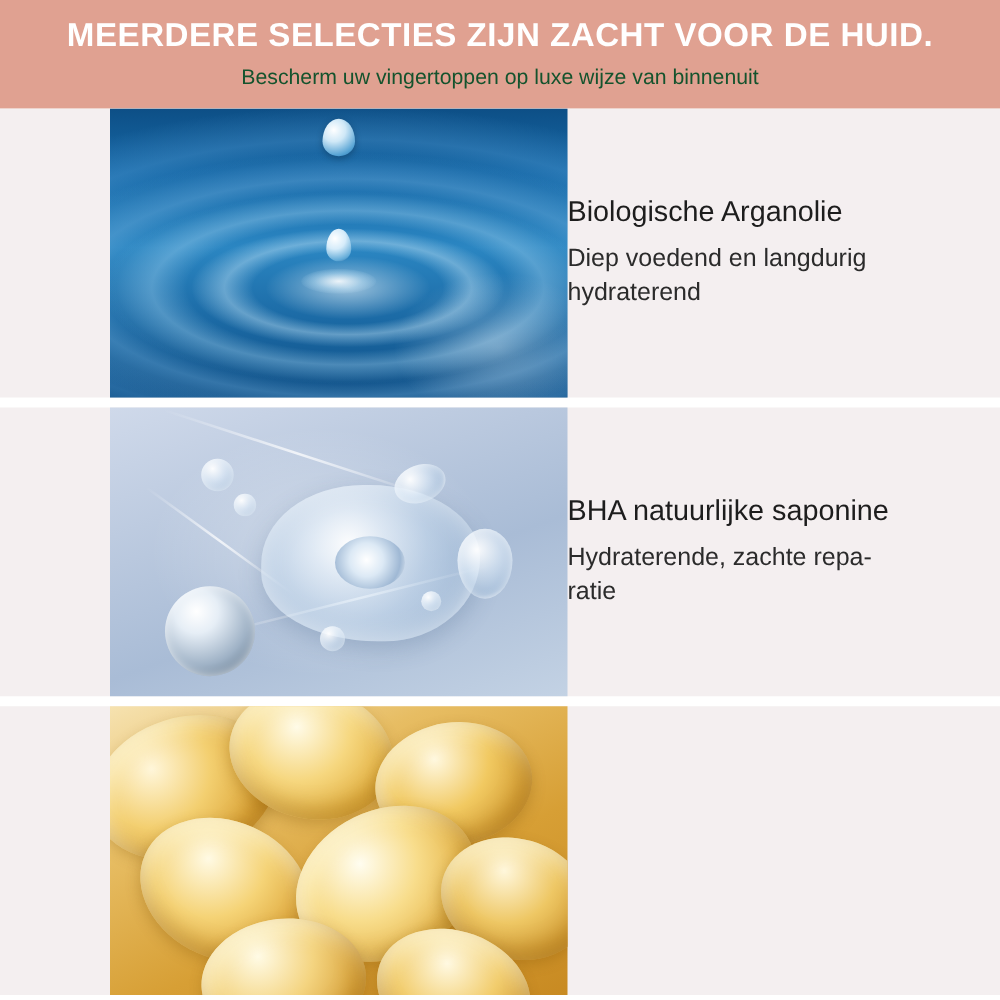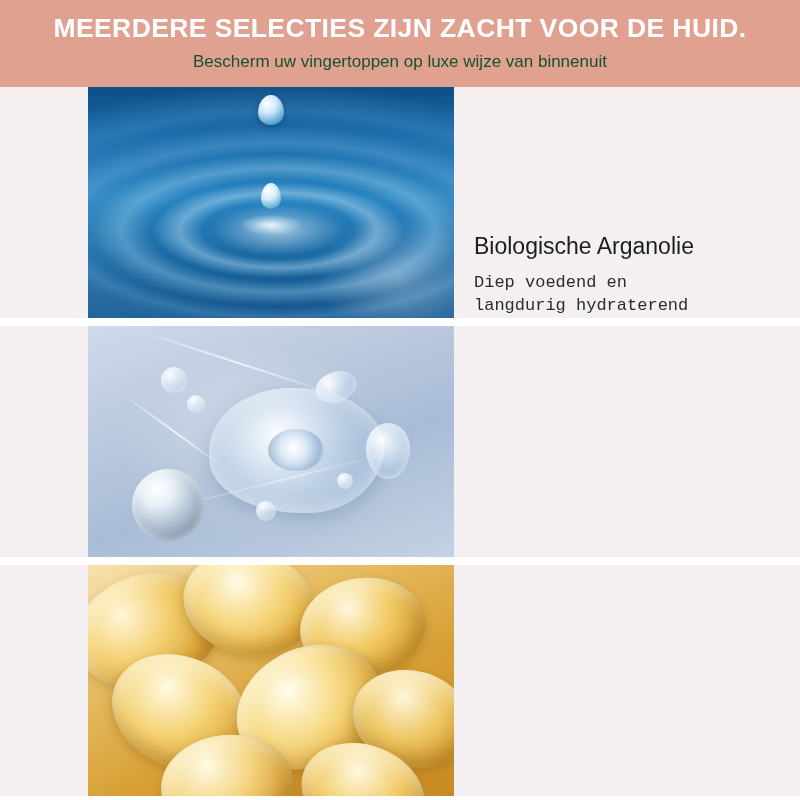--- a/index.html
+++ b/index.html
@@ -74,38 +74,36 @@
     height: 100%;
     flex: 0 0 366px;
     position: relative;
     overflow: hidden;
   }
 
   .text-col {
     flex: 1 1 auto;
     display: flex;
     flex-direction: column;
-    justify-content: flex-end;
-    padding-left: 20px;
+    justify-content: center;
     padding-right: 14px;
     box-sizing: border-box;
   }
   .ing-title {
     font-size: 23px;
     color: #1d1d1d;
     font-weight: normal;
     line-height: 1.15;
     margin-bottom: 12px;
   }
   .ing-desc {
-    font-size: 17px;
+    font-size: 20px;
     color: #2b2b2b;
     line-height: 1.35;
     max-width: 245px;
-    font-family: Liberation Mono, monospace;
   }
 
   
   .img-water {
     background:
       radial-gradient(ellipse 120px 46px at 52% 62%, rgba(255,255,255,0.55) 0%, rgba(255,255,255,0) 55%),
       radial-gradient(ellipse 190px 72px at 52% 62%, rgba(255,255,255,0.00) 40%, rgba(190,225,245,0.45) 52%, rgba(255,255,255,0) 66%),
       radial-gradient(ellipse 280px 110px at 52% 62%, rgba(255,255,255,0.00) 46%, rgba(160,210,240,0.40) 56%, rgba(255,255,255,0) 70%),
       radial-gradient(ellipse 370px 150px at 52% 62%, rgba(255,255,255,0.00) 50%, rgba(120,180,225,0.35) 58%, rgba(255,255,255,0) 72%),
       radial-gradient(ellipse 460px 190px at 52% 60%, rgba(255,255,255,0.00) 52%, rgba(90,160,215,0.30) 60%, rgba(255,255,255,0) 74%),
@@ -263,20 +261,24 @@
           <div class="cap-core"></div>
         </div>
         <div class="bub b1"></div>
         <div class="bub b2"></div>
         <div class="bub b3"></div>
         <div class="bub b4"></div>
         <div class="bub b5"></div>
         <div class="bub b6"></div>
         <div class="bub b7"></div>
       </div>
+      <div class="text-col">
+        <div class="ing-title">BHA natuurlijke saponine</div>
+        <div class="ing-desc">Hydraterende, zachte repa-ratie</div>
+      </div>
     </div>
 
     <div class="row">
       <div class="thumb img-vite">
         <div class="pill p1"></div>
         <div class="pill p2"></div>
         <div class="pill p3"></div>
         <div class="pill p4"></div>
         <div class="pill p5"></div>
         <div class="pill p6"></div>

